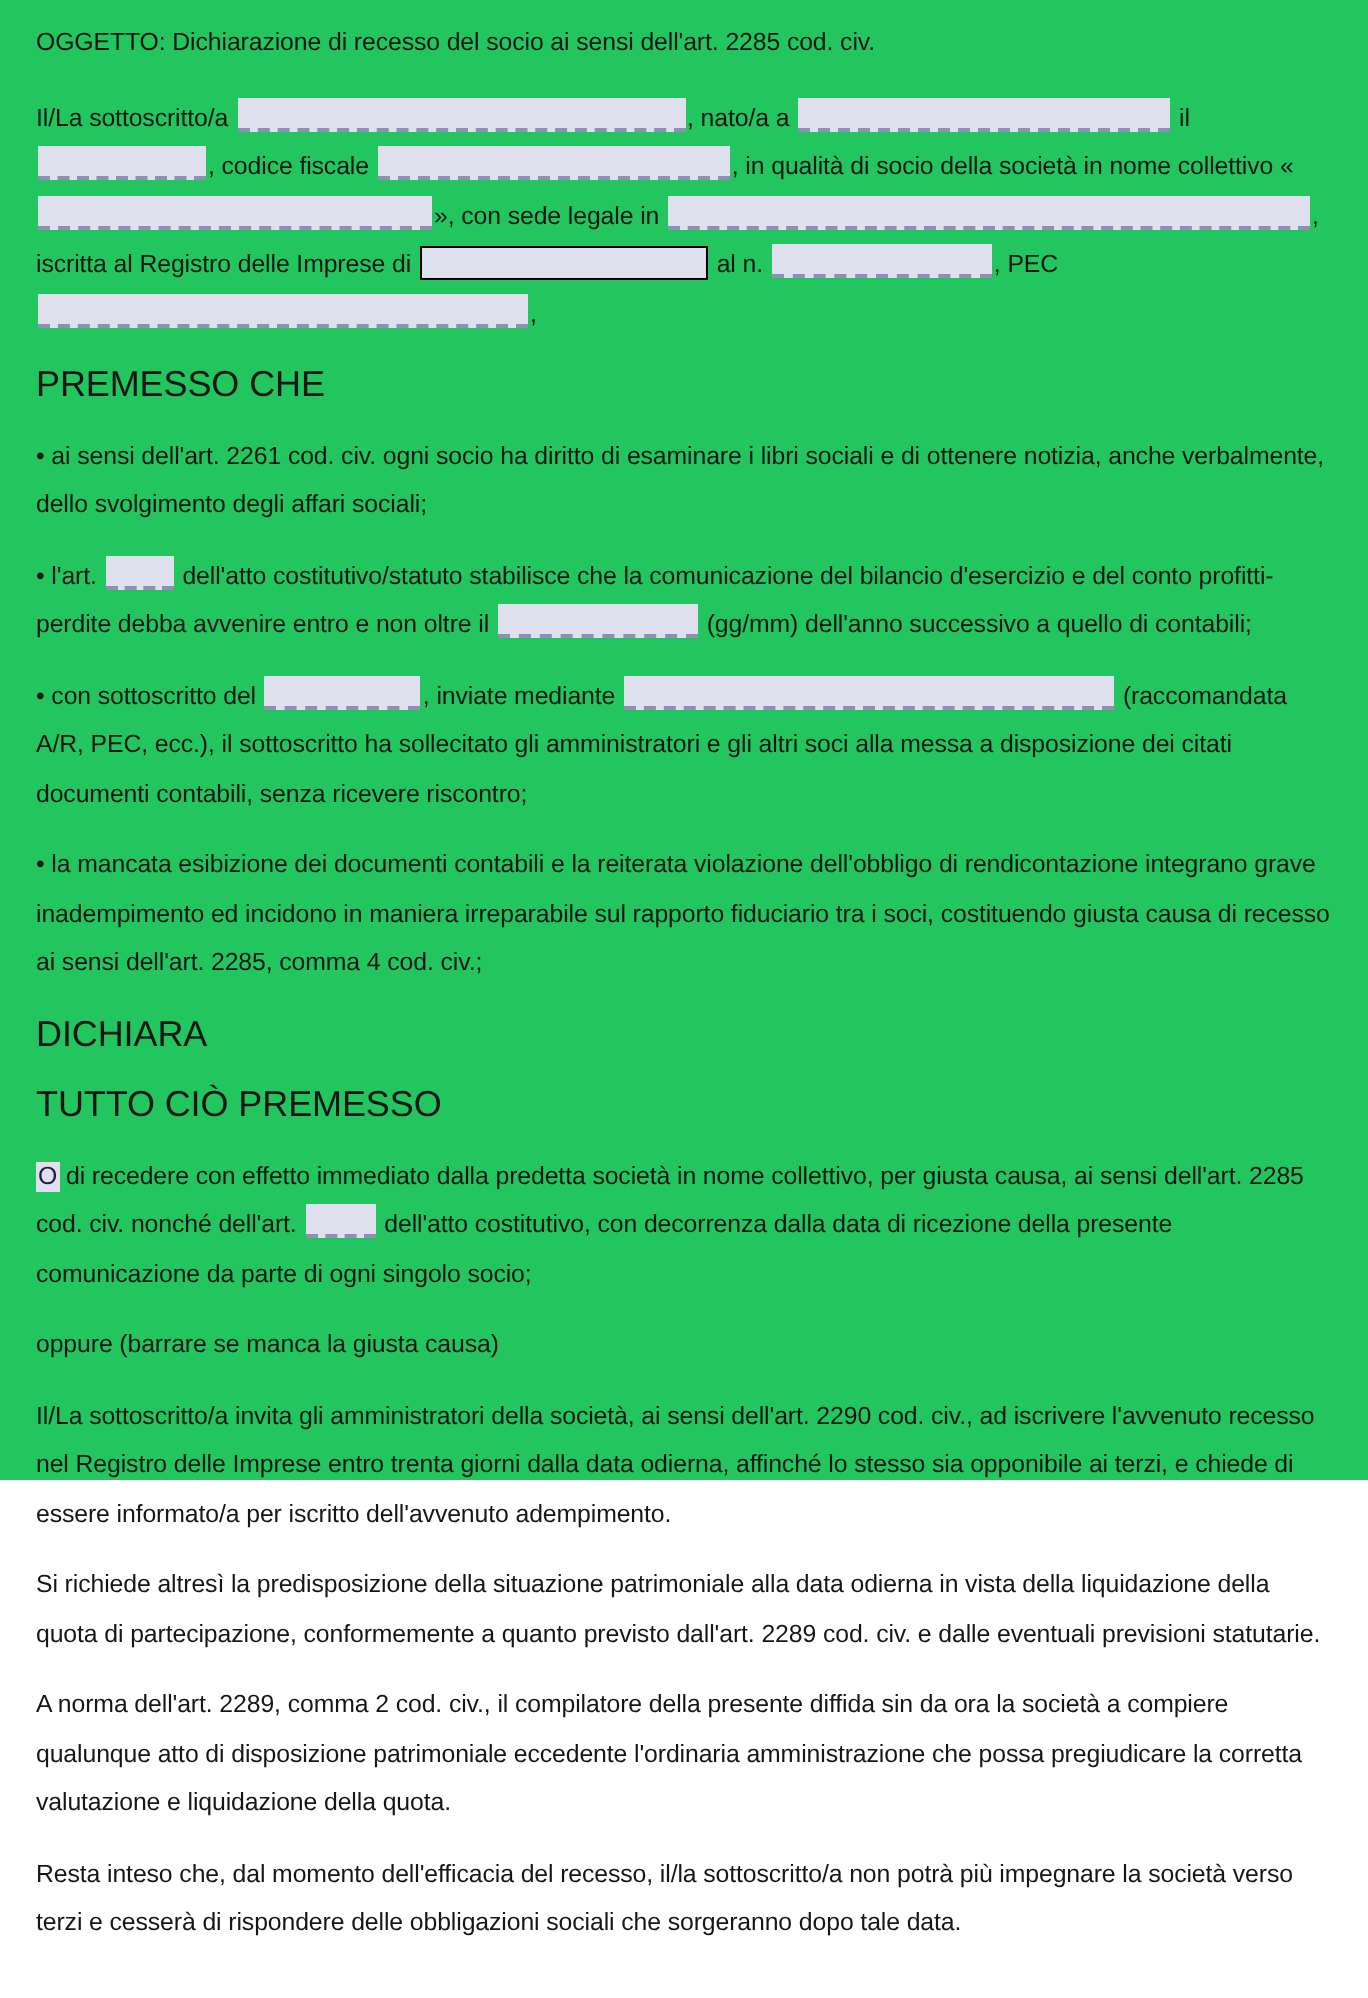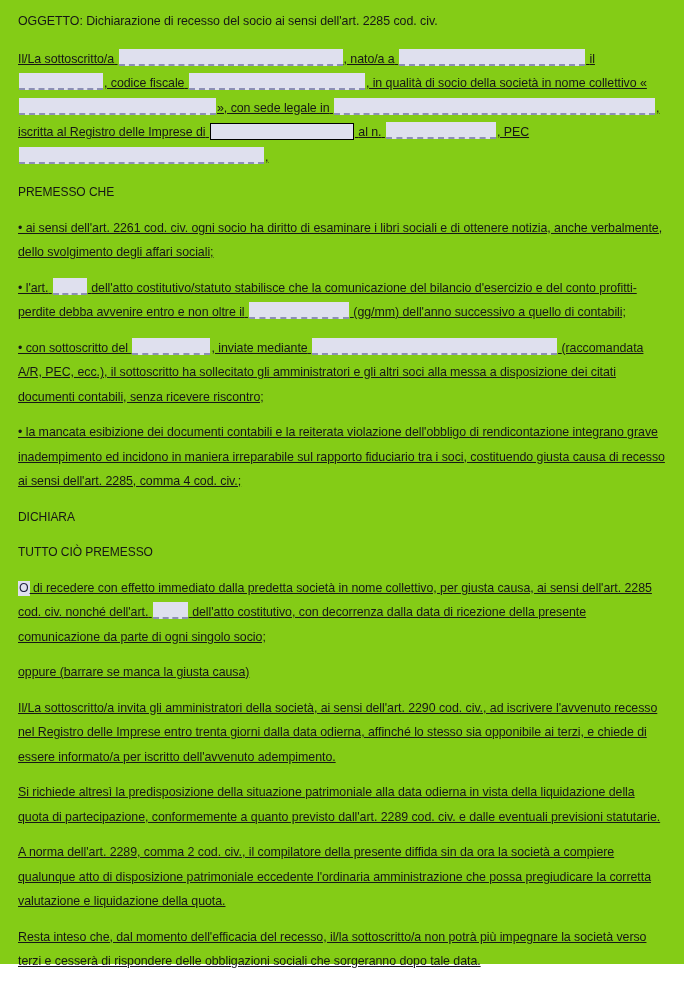--- a/index.html
+++ b/index.html
@@ -10,39 +10,39 @@
   body {
     width: 684px;
     height: 999px;
     font-family: "Liberation Sans", sans-serif;
     color: #1a1a1a;
     overflow: hidden;
   }
   .page {
     position: relative;
     width: 684px;
-    height: 964px;
+    height: 740px;
     padding: 0;
     box-sizing: border-box;
-    background: #84cc16;
+    background: #22c55e;
   }
   .body-wrap {
     padding: 9px 18px 0 18px;
   }
   p {
     margin: 0 0 0 0;
     font-size: 12.4px;
     line-height: 24.5px;
     text-align: left;
     color: #161616;
     letter-spacing: -0.05px;
   }
-  .para { margin-bottom: 11px; text-decoration: underline; }
+  .para { margin-bottom: 11px; }
   .heading {
-    font-size: 12px;
+    font-size: 18px;
     line-height: 24.5px;
     margin-bottom: 11px;
     color: #161616;
   }
   .subject { margin-bottom: 13px; }
 
   
   .fld {
     display: inline-block;
     vertical-align: -3px;

